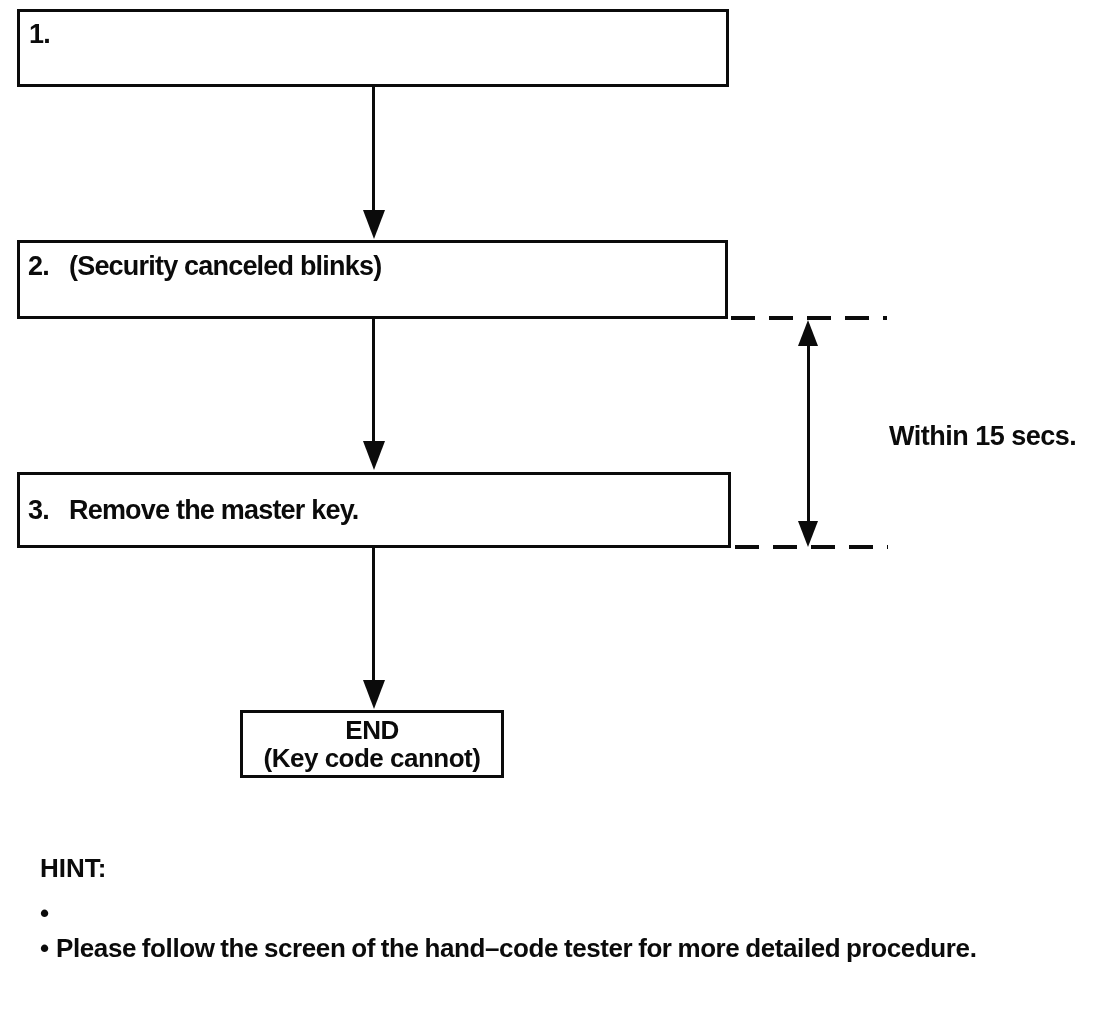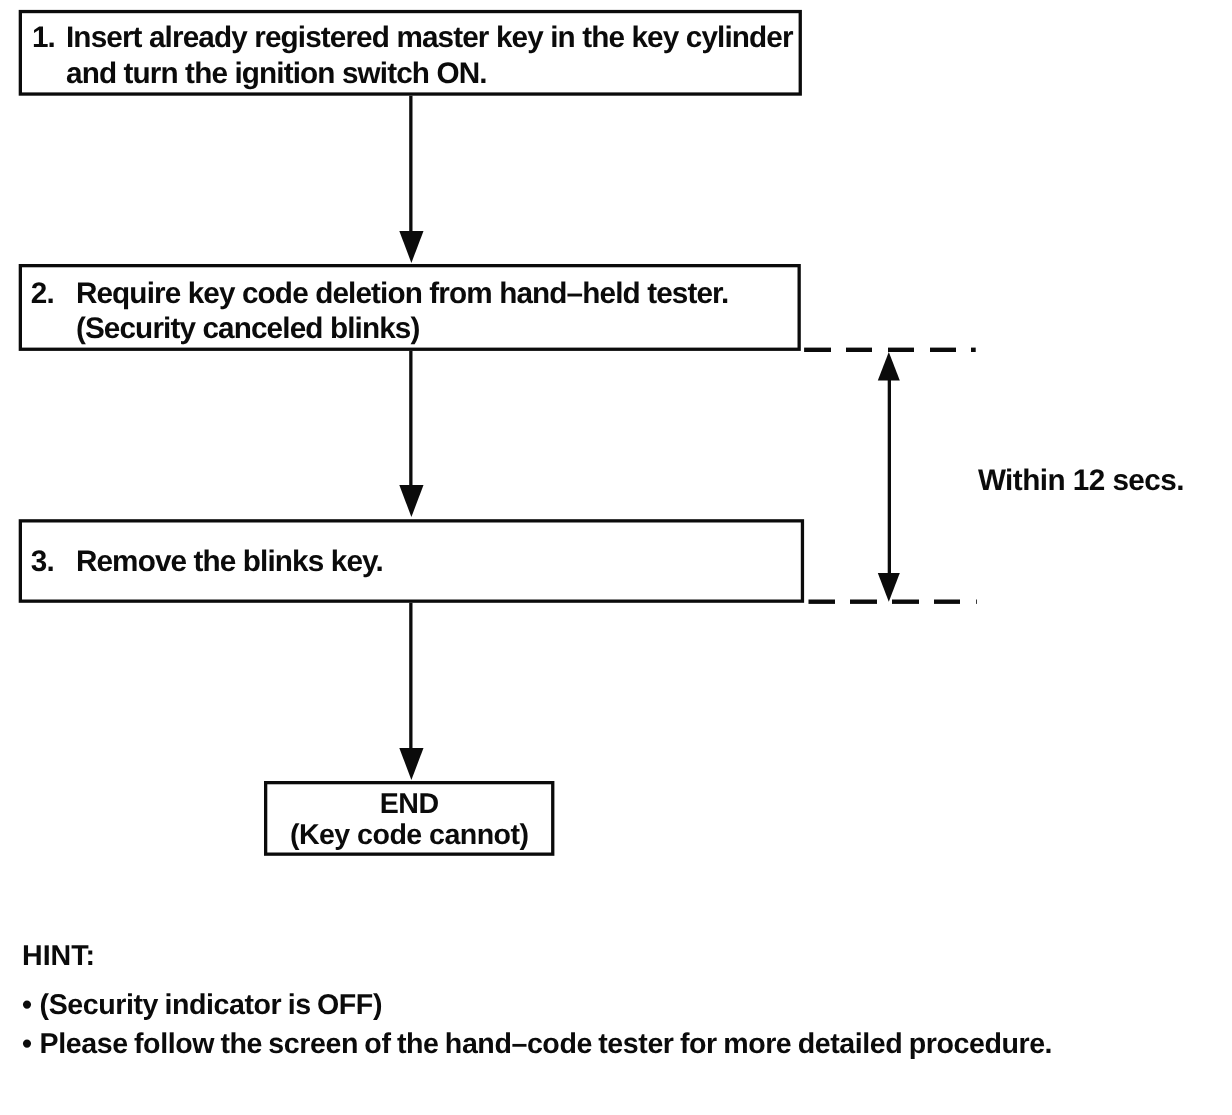--- a/index.html
+++ b/index.html
@@ -50,83 +50,77 @@
   .dash1{left:731px;top:316px;width:156px;}
   .dash2{left:735px;top:545px;width:153px;}
   .dstem{left:807px;top:338px;height:186px;}
   .dhead{position:absolute;width:0;height:0;
     border-left:10px solid transparent;border-right:10px solid transparent;}
   .dup{left:798px;top:320px;border-bottom:26px solid #0b0b0b;}
   .ddown{left:798px;top:521px;border-top:26px solid #0b0b0b;}
   .timing-label{position:absolute;left:889px;top:421px;
     font-size:27px;letter-spacing:-0.5px;white-space:nowrap;}
   
-  .hint{position:absolute;left:20px;top:852px;width:1070px;
+  .hint{position:absolute;left:40px;top:852px;width:1070px;
     font-size:26px;letter-spacing:-0.4px;word-spacing:-1px;line-height:32px;}
   .hint-title{letter-spacing:0;margin-bottom:13px;}
   .bullet-row{display:flex;align-items:flex-start;}
   .bullet-row + .bullet-row{margin-top:3px;}
   .bullet{flex:0 0 16px;}
   .bullet-lines{flex:1 1 auto;}
 </style>
 </head>
 <body>
 
 <div class="page">
 
   <div class="stepbox box1">
     <span class="num">1.</span>
-    <div class="steplines">
-      <div>Insert already registered master key in the key cylinder</div>
-      <div>and turn the ignition switch ON.</div>
-    </div>
   </div>
 
   <div class="vstem a1"></div>
   <div class="ahead headdown a1h"></div>
 
   <div class="stepbox box2">
     <span class="num">2.</span>
     <div class="steplines">
-      <div>Require key code deletion from hand–held tester.</div>
       <div>(Security canceled blinks)</div>
     </div>
   </div>
 
   <div class="vstem a2"></div>
   <div class="ahead headdown a2h"></div>
 
   <div class="stepbox box3">
     <span class="num">3.</span>
     <div class="steplines">
-      <div>Remove the blinks key.</div>
+      <div>Remove the master key.</div>
     </div>
   </div>
 
   <div class="vstem a3"></div>
   <div class="ahead headdown a3h"></div>
 
   <div class="endbox">
     <div>END</div>
     <div>(Key code cannot)</div>
   </div>
 
   <div class="dash dash1"></div>
   <div class="dash dash2"></div>
   <div class="vstem dstem"></div>
   <div class="dhead dup"></div>
   <div class="dhead ddown"></div>
-  <div class="timing-label">Within 12 secs.</div>
+  <div class="timing-label">Within 15 secs.</div>
 
   <div class="hint">
     <div class="hint-title">HINT:</div>
     <div class="bullet-row">
       <span class="bullet">•</span>
       <div class="bullet-lines">
-        <div>(Security indicator is OFF)</div>
       </div>
     </div>
     <div class="bullet-row">
       <span class="bullet">•</span>
       <div class="bullet-lines">
         <div>Please follow the screen of the hand–code tester for more detailed procedure.</div>
       </div>
     </div>
   </div>
 

